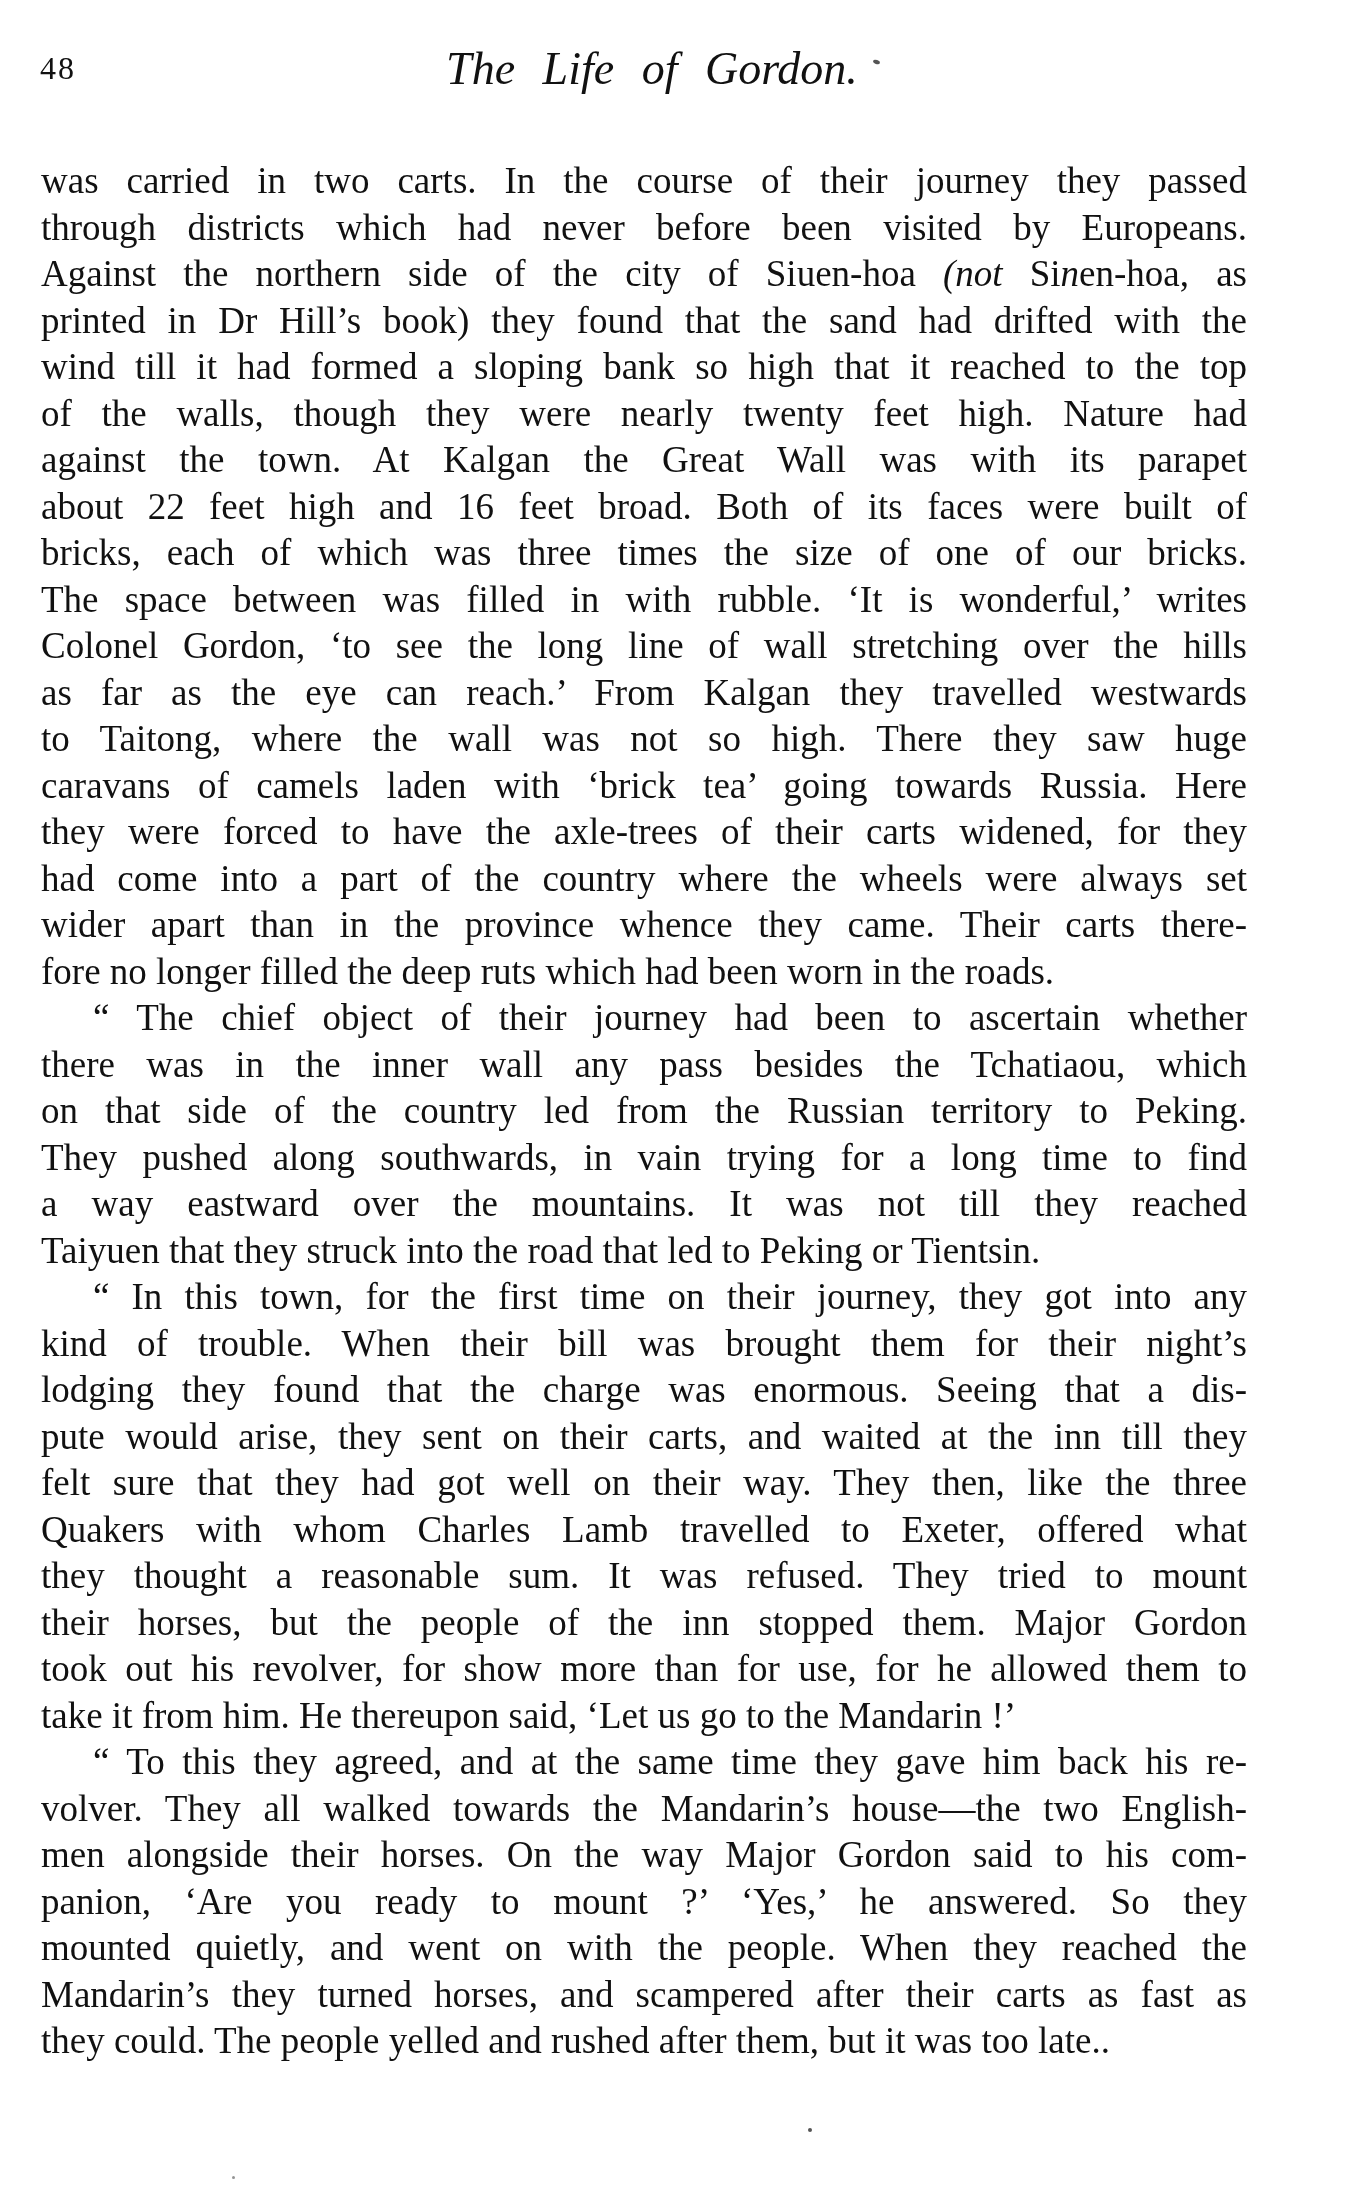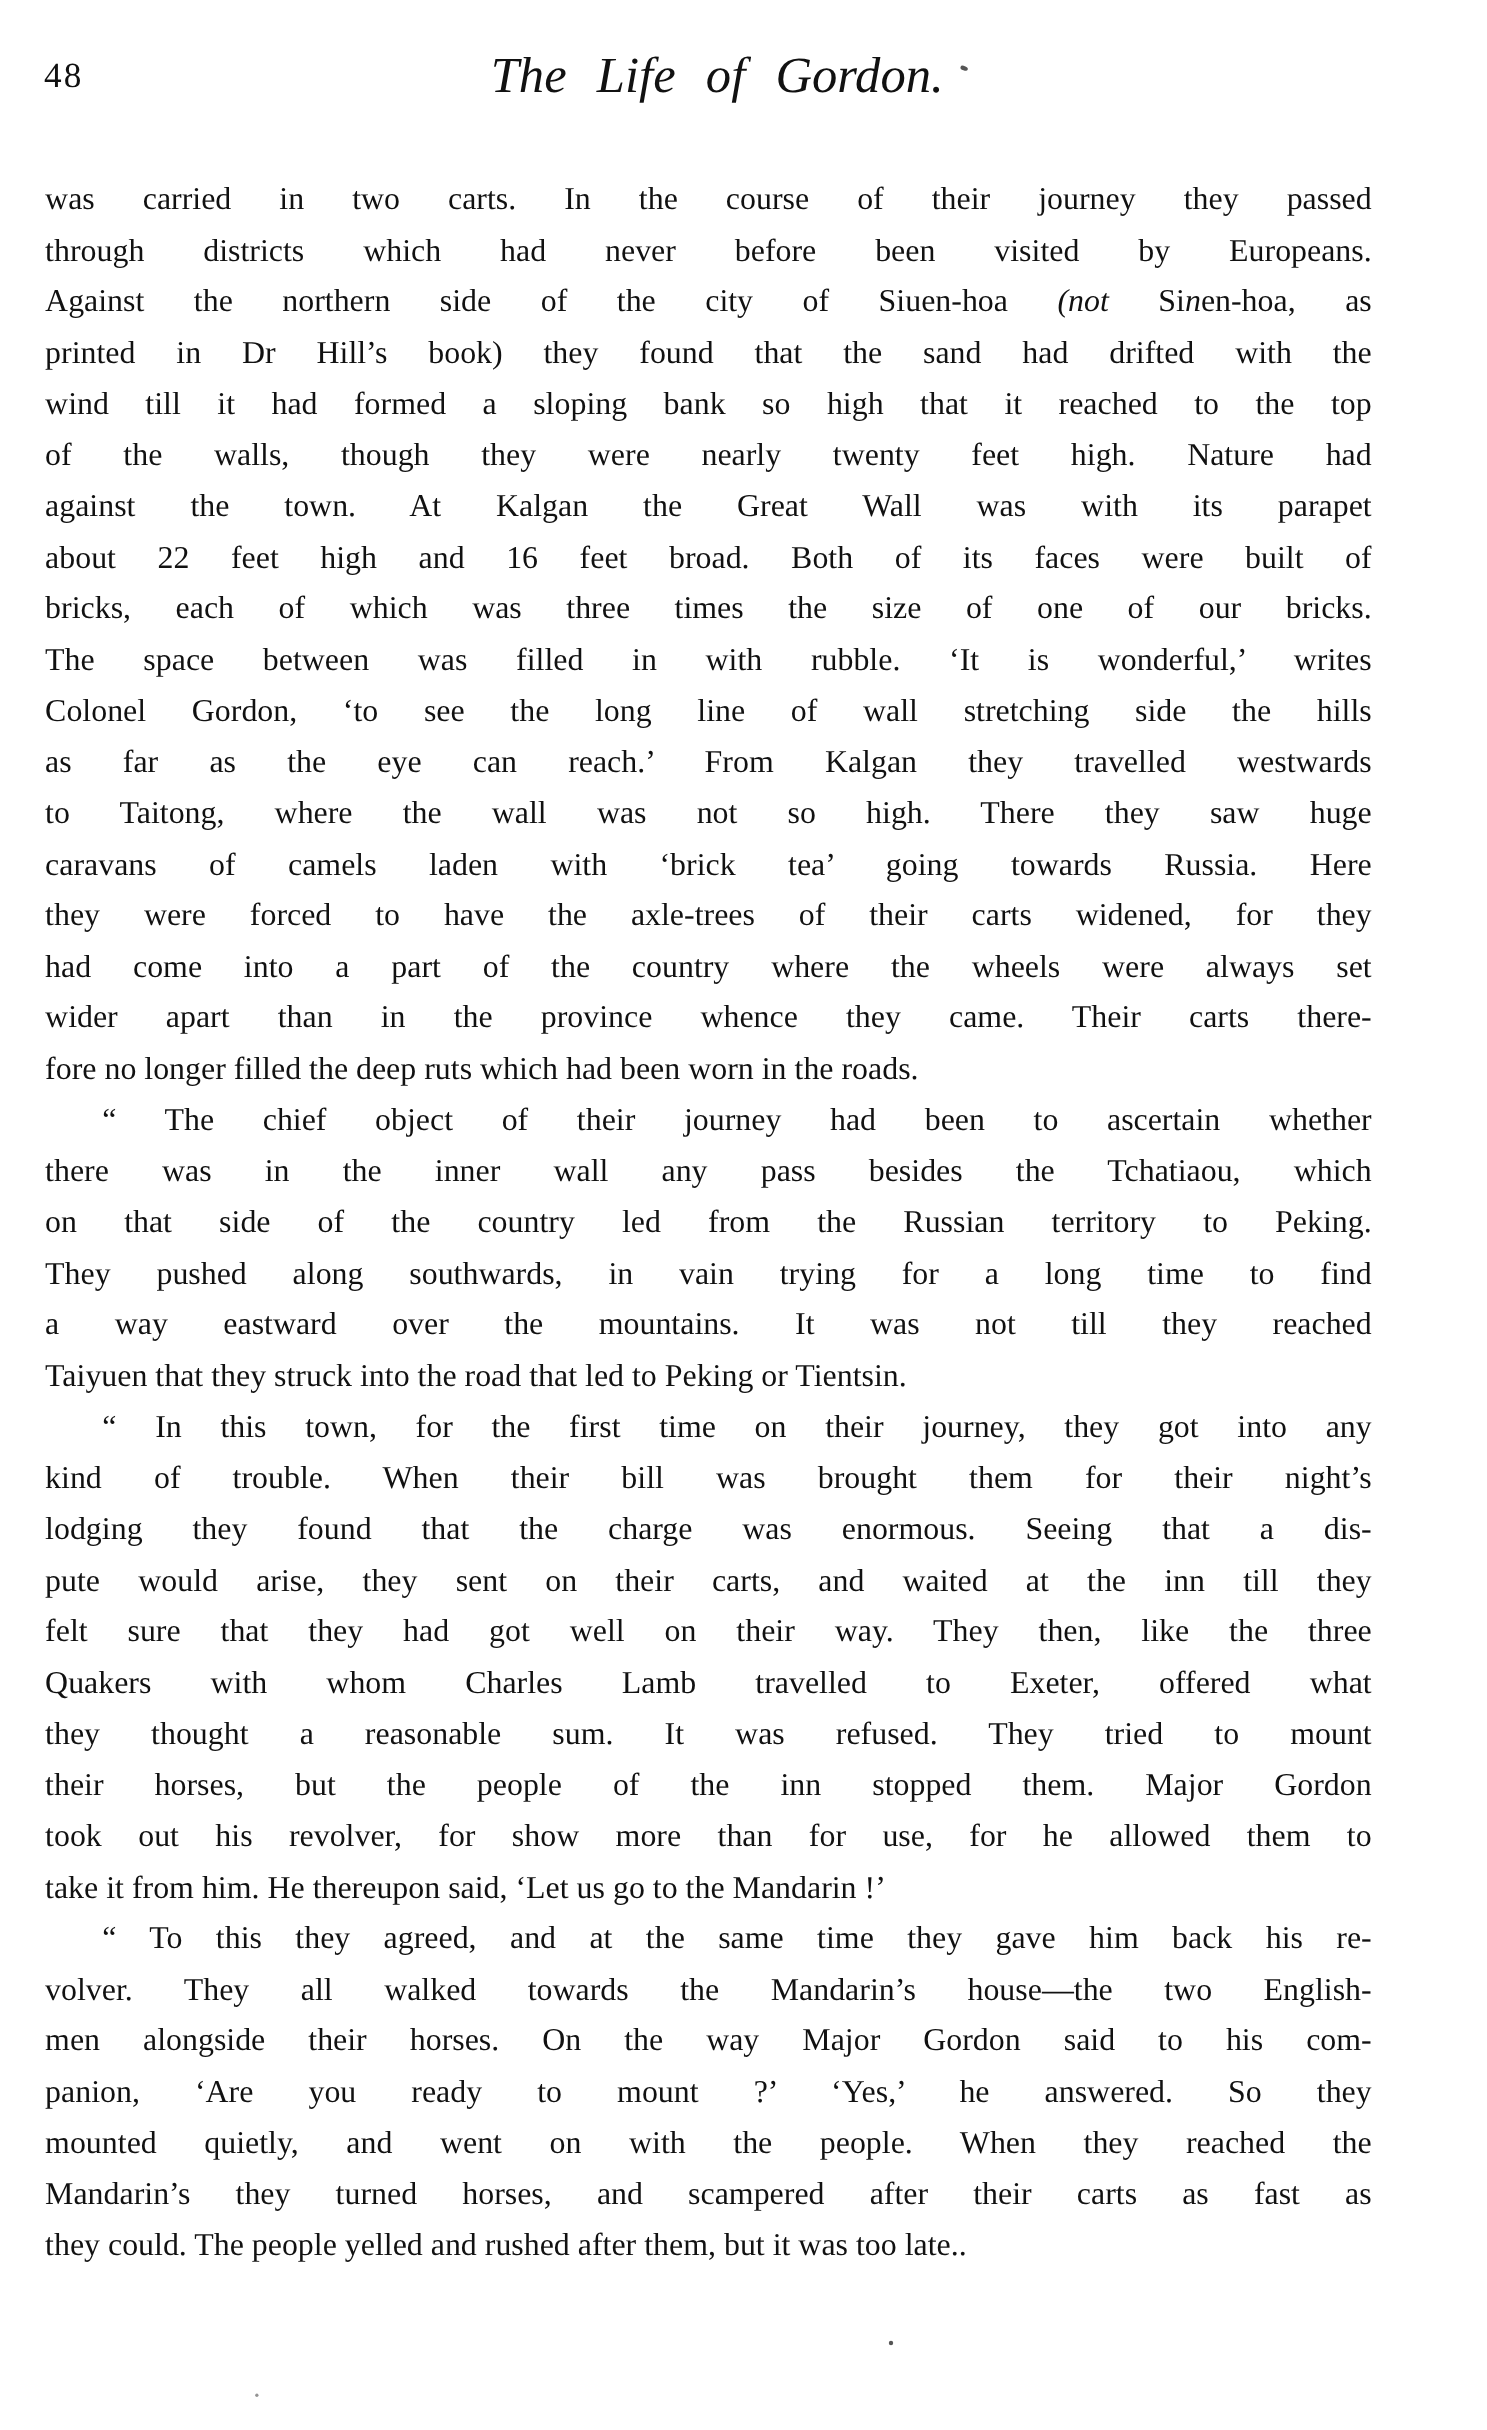--- a/index.html
+++ b/index.html
@@ -37,21 +37,21 @@
     transform: translateX(-24px);
   }
   .text-block {
     position: absolute;
     left: 41px;
     top: 158px;
     width: 1206px;
   }
   .paragraph { margin: 0; }
   .line {
-    font-size: 29px;
+    font-size: 37px;
     line-height: 46.5px;
     height: 46.5px;
     text-align: justify;
     text-align-last: justify;
     white-space: normal;
     overflow: hidden;
   }
   .line.para-end {
     text-align: center;
     text-align-last: left;
@@ -77,21 +77,21 @@
         <div class="line"><span>was carried in two carts. In the course of their journey they passed</span></div>
         <div class="line"><span>through districts which had never before been visited by Europeans.</span></div>
         <div class="line"><span>Against the northern side of the city of Siuen-hoa </span><span class="it">(not</span><span> Si</span><span class="it">n</span><span>en-hoa, as</span></div>
         <div class="line"><span>printed in Dr Hill’s book) they found that the sand had drifted with the</span></div>
         <div class="line"><span>wind till it had formed a sloping bank so high that it reached to the top</span></div>
         <div class="line"><span>of the walls, though they were nearly twenty feet high. Nature had</span></div>
         <div class="line"><span>against the town. At Kalgan the Great Wall was with its parapet</span></div>
         <div class="line"><span>about 22 feet high and 16 feet broad. Both of its faces were built of</span></div>
         <div class="line"><span>bricks, each of which was three times the size of one of our bricks.</span></div>
         <div class="line"><span>The space between was filled in with rubble. ‘It is wonderful,’ writes</span></div>
-        <div class="line"><span>Colonel Gordon, ‘to see the long line of wall stretching side the hills</span></div>
+        <div class="line"><span>Colonel Gordon, ‘to see the long line of wall stretching over the hills</span></div>
         <div class="line"><span>as far as the eye can reach.’ From Kalgan they travelled westwards</span></div>
         <div class="line"><span>to Taitong, where the wall was not so high. There they saw huge</span></div>
         <div class="line"><span>caravans of camels laden with ‘brick tea’ going towards Russia. Here</span></div>
         <div class="line"><span>they were forced to have the axle-trees of their carts widened, for they</span></div>
         <div class="line"><span>had come into a part of the country where the wheels were always set</span></div>
         <div class="line"><span>wider apart than in the province whence they came. Their carts there-</span></div>
         <div class="line para-end"><span>fore no longer filled the deep ruts which had been worn in the roads.</span></div>
       </div>
       <div class="paragraph">
         <div class="line indent"><span>“ The chief object of their journey had been to ascertain whether</span></div>

